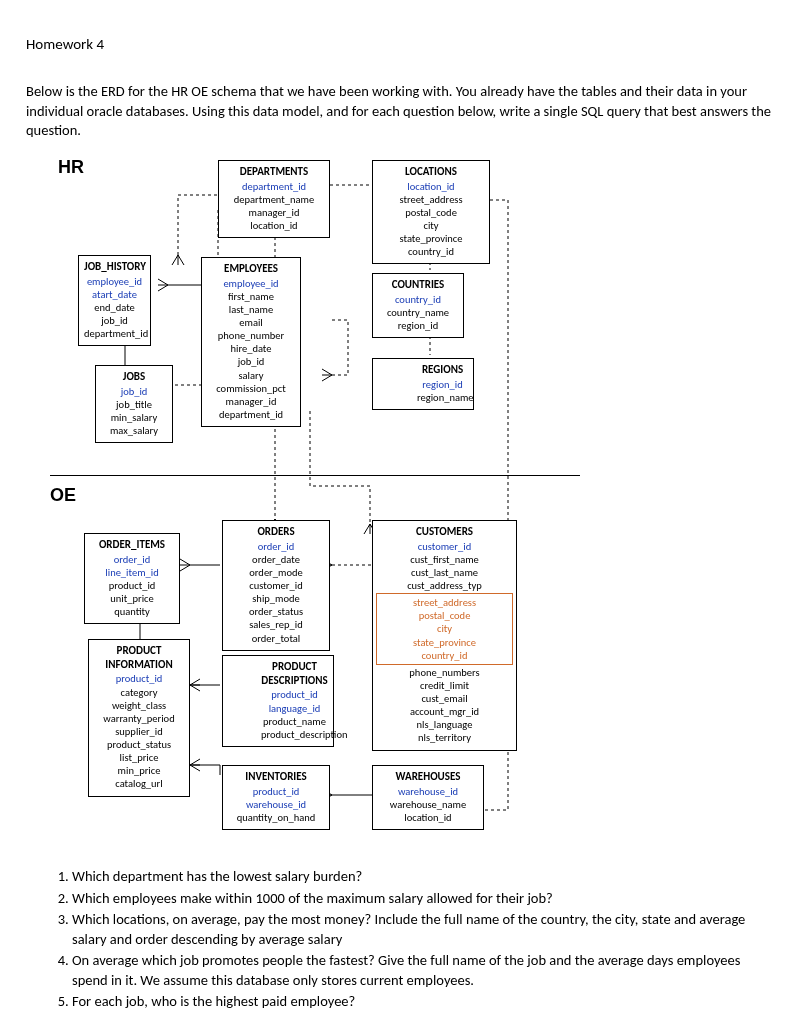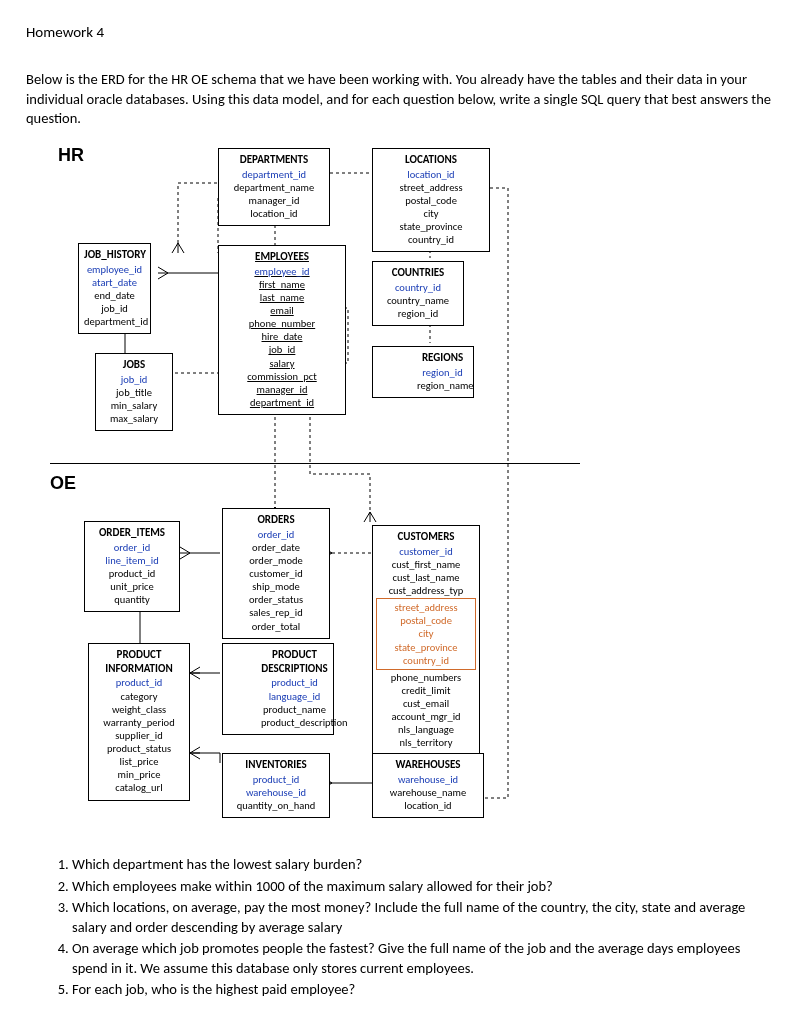--- a/index.html
+++ b/index.html
@@ -5,21 +5,21 @@
   body {
     font-family: "Calibri", "Segoe UI", sans-serif;
     font-size: 14.5px;
     color: #000;
     margin: 0;
     padding: 22px 26px;
     width: 803px;
     box-sizing: border-box;
     line-height: 1.35;
   }
-  .hw-title { font-size: 15px; margin-bottom: 28px; }
+  .hw-title { font-size: 15px; margin-bottom: 28px; margin-top: 12px; }
   .intro { margin-bottom: 14px; }
 
   .erd {
     position: relative;
     width: 530px;
     height: 690px;
     margin: 0 0 22px 24px;
   }
   .schema-label {
     position: absolute;
@@ -174,21 +174,21 @@
       <div>country_id</div>
     </div>
   <div class="entity" style="left:28px;top:100px;width:73px;">
       <div class="title">JOB_HISTORY</div>
       <div class="pk">employee_id</div>
       <div class="pk">atart_date</div>
       <div>end_date</div>
       <div>job_id</div>
       <div>department_id</div>
     </div>
-  <div class="entity" style="left:168px;top:102px;width:128px;text-decoration:underline;">
+  <div class="entity" style="left:151px;top:102px;width:100px;">
       <div class="title">EMPLOYEES</div>
       <div class="pk">employee_id</div>
       <div>first_name</div>
       <div>last_name</div>
       <div>email</div>
       <div>phone_number</div>
       <div>hire_date</div>
       <div>job_id</div>
       <div>salary</div>
       <div>commission_pct</div>
@@ -218,21 +218,21 @@
       <div class="title">ORDERS</div>
       <div class="pk">order_id</div>
       <div>order_date</div>
       <div>order_mode</div>
       <div>customer_id</div>
       <div>ship_mode</div>
       <div>order_status</div>
       <div>sales_rep_id</div>
       <div>order_total</div>
     </div>
-  <div class="entity" style="left:322px;top:365px;width:108px;margin-top:17px;">
+  <div class="entity" style="left:322px;top:365px;width:145px;">
       <div class="title">CUSTOMERS</div>
       <div class="pk">customer_id</div>
       <div>cust_first_name</div>
       <div>cust_last_name</div>
       <div>cust_address_typ</div>
       <div class="subtype">
         <div class="pk">street_address</div>
         <div class="pk">postal_code</div>
         <div class="pk">city</div>
         <div class="pk">state_province</div>
@@ -246,21 +246,21 @@
       <div>nls_territory</div>
     </div>
   <div class="entity" style="left:34px;top:378px;width:96px;">
       <div class="title">ORDER_ITEMS</div>
       <div class="pk">order_id</div>
       <div class="pk">line_item_id</div>
       <div>product_id</div>
       <div>unit_price</div>
       <div>quantity</div>
     </div>
-  <div class="entity" style="left:38px;top:500px;width:102px;">
+  <div class="entity" style="left:38px;top:484px;width:102px;">
       <div class="title">PRODUCT INFORMATION</div>
       <div class="pk">product_id</div>
       <div>category</div>
       <div>weight_class</div>
       <div>warranty_period</div>
       <div>supplier_id</div>
       <div>product_status</div>
       <div>list_price</div>
       <div>min_price</div>
       <div>catalog_url</div>

